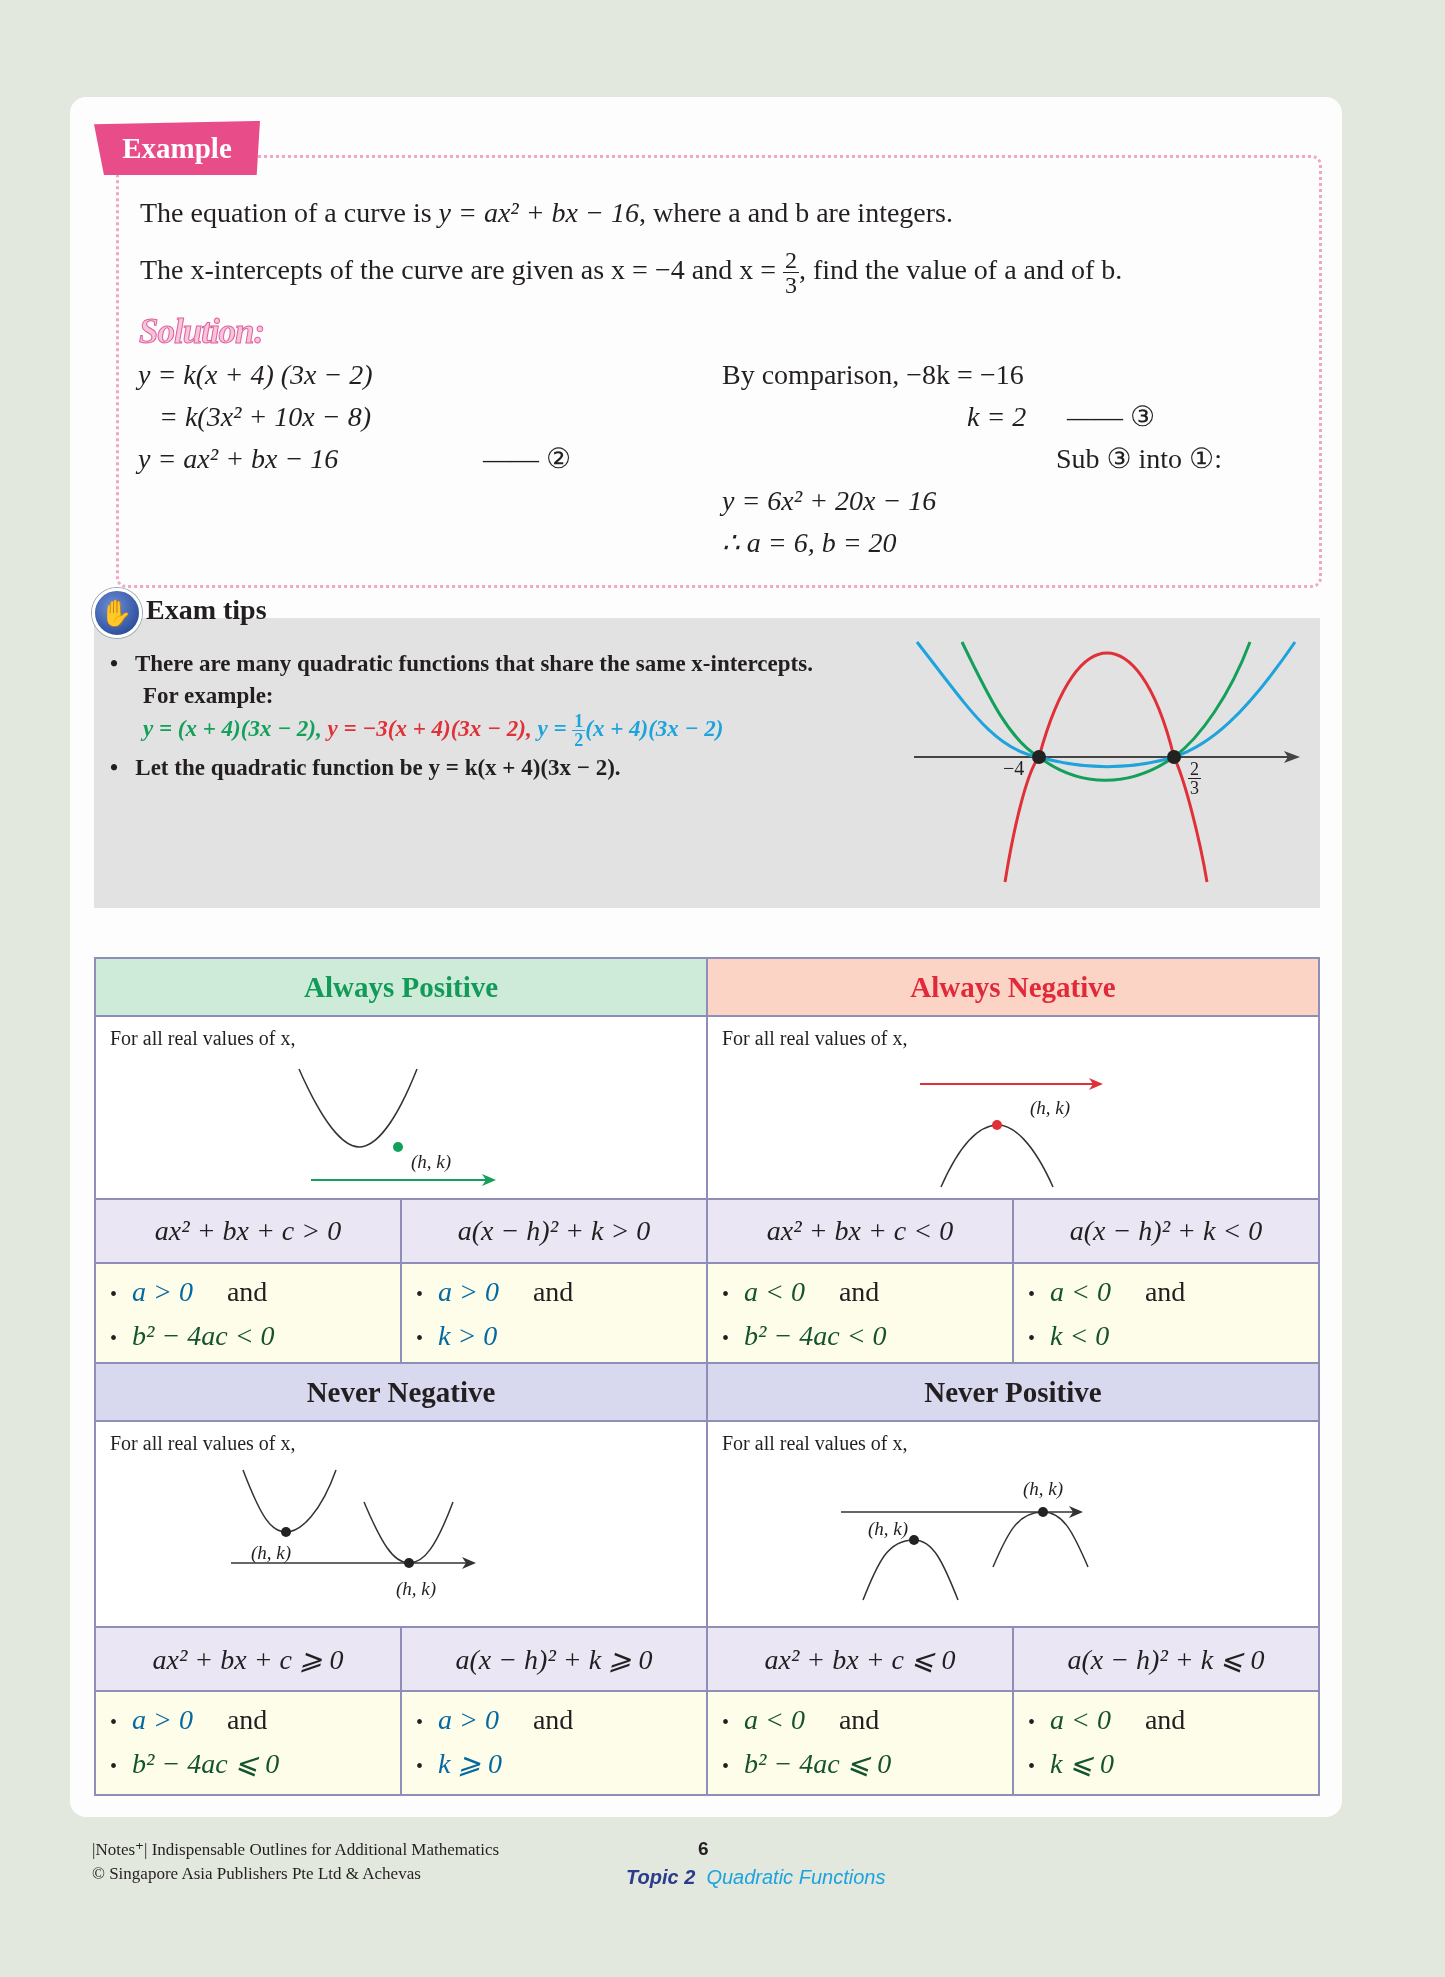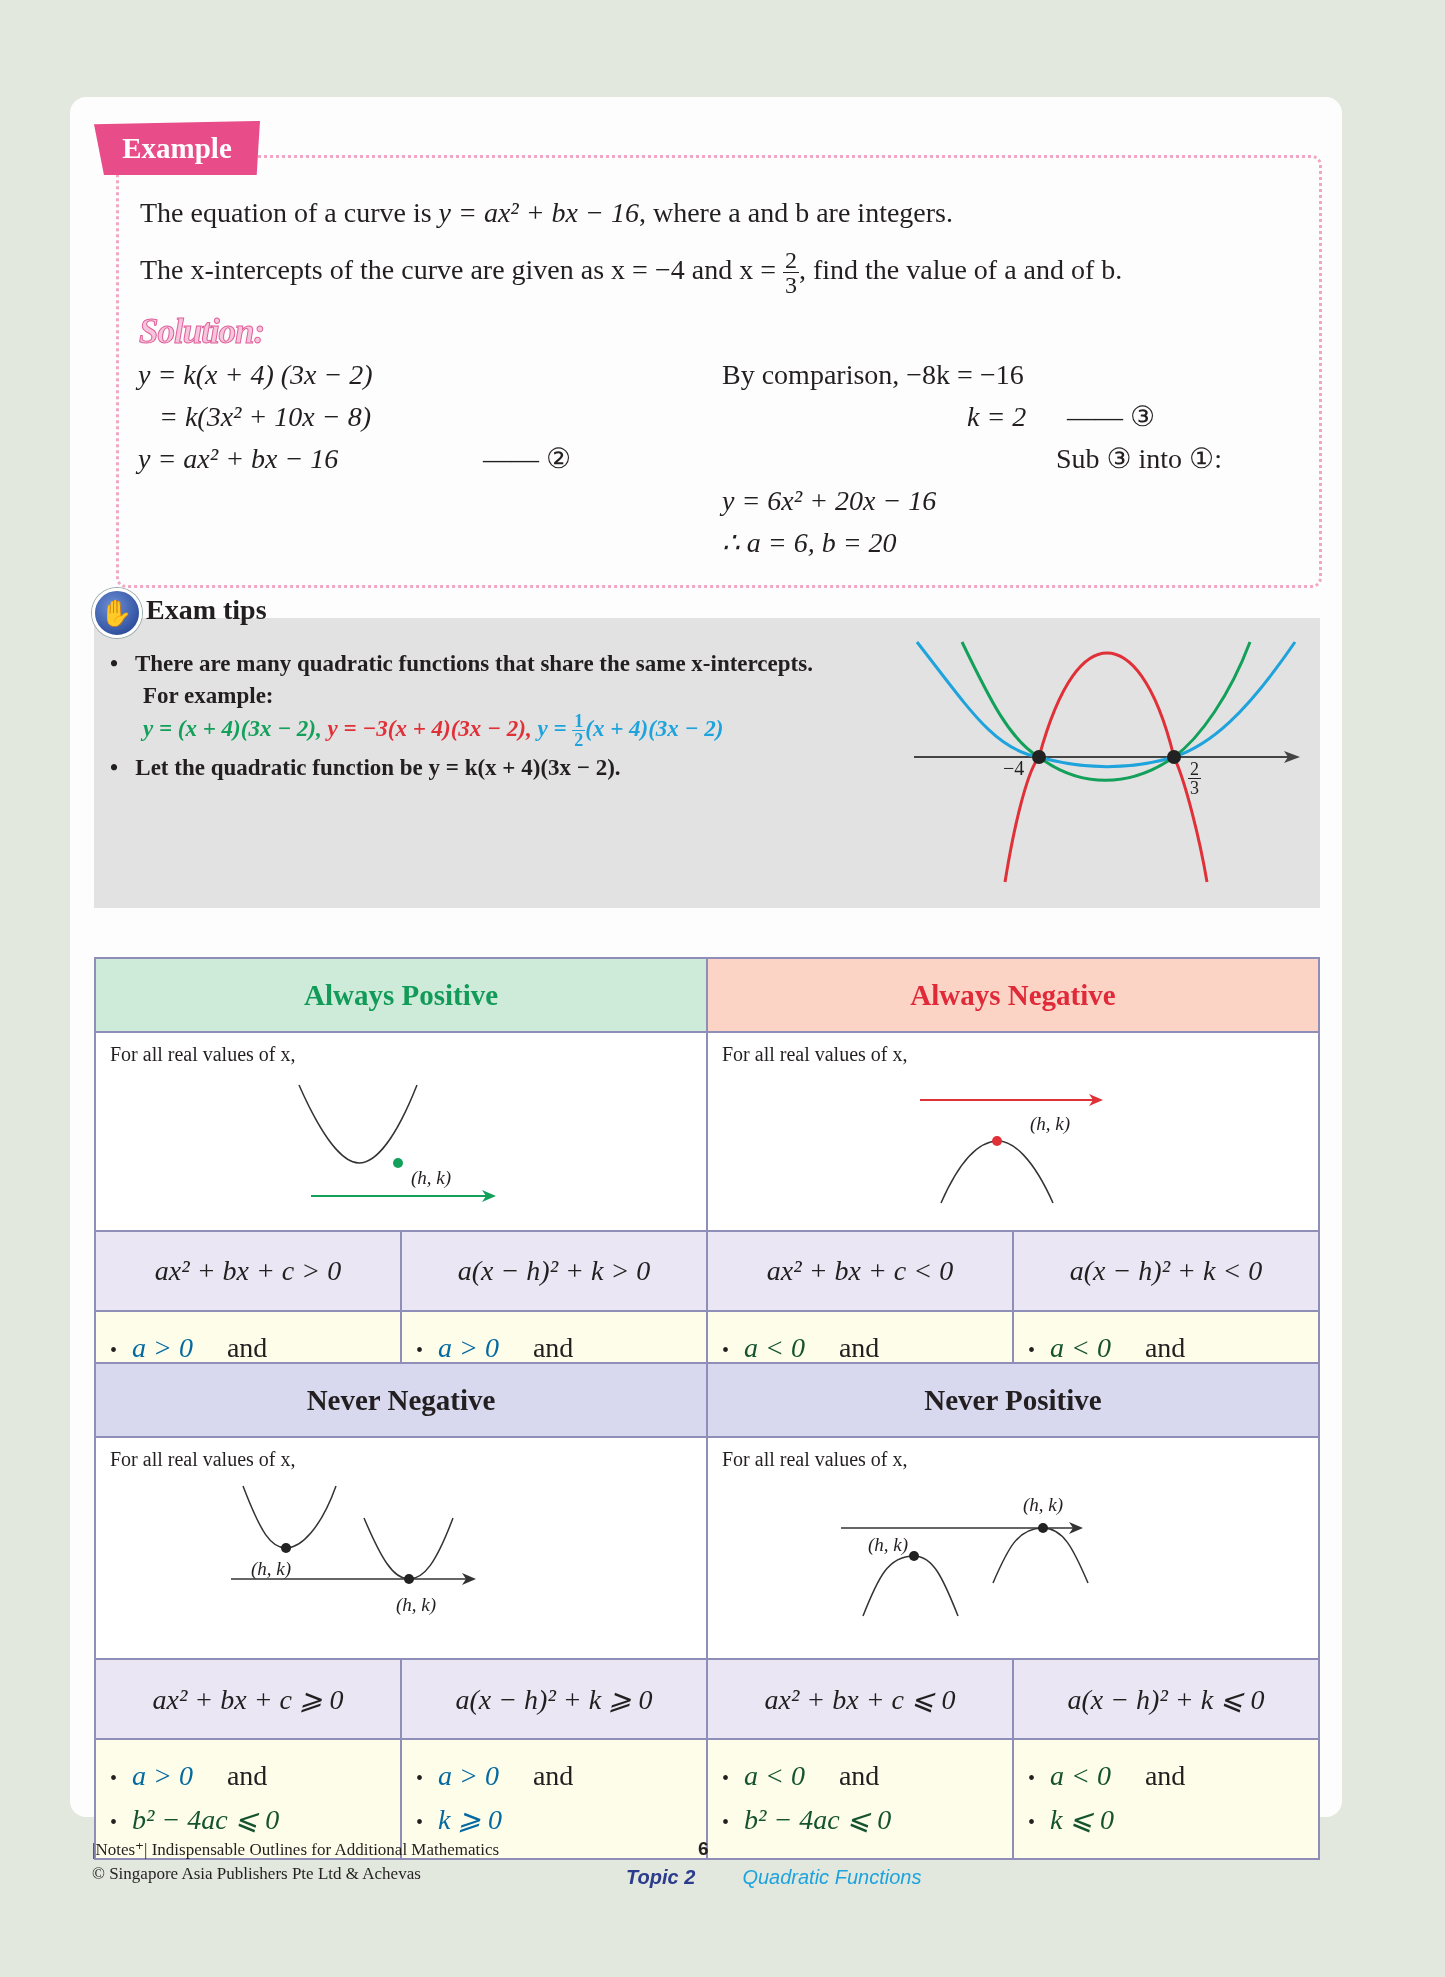--- a/index.html
+++ b/index.html
@@ -17,36 +17,36 @@
   .frac .num{border-bottom:1.5px solid #231f20;padding:0 2px;}
   
   .tips-bg{position:absolute;left:94px;top:618px;width:1226px;height:290px;background:#e2e2e2;}
   .tips-icon{position:absolute;left:92px;top:588px;width:44px;height:44px;border-radius:50%;background:radial-gradient(circle at 40% 35%,#6c8fd6,#1b3a8a);border:3px solid #fff;box-shadow:0 0 0 1px #9aa;color:#fff;font-size:26px;display:flex;align-items:center;justify-content:center;}
   .tips-title{position:absolute;left:146px;top:594px;font-size:28px;font-weight:bold;}
   .tip{font-size:23px;line-height:32px;white-space:nowrap;font-weight:bold;}
   .green{color:#12a05a;} .red{color:#e03038;} .blue{color:#1ea3dc;}
   .cg{color:#0369a1;} .cr{color:#14532d;}
   
   table.q{position:absolute;left:94px;border-collapse:collapse;width:1226px;table-layout:fixed;}
-  table.q td{border:2.5px solid #8f8eb8;padding:11px;}
+  table.q td{border:2.5px solid #8f8eb8;padding:3px;}
   .hd{height:50px;text-align:center;font-size:29px;font-weight:bold;}
   .hd-pos{background:#cdebd8;color:#129a58;}
   .hd-neg{background:#fcd4c6;color:#e02a3a;}
   .hd-nn{background:#d8d8ee;color:#231f20;}
   .graph-cell{height:175px;position:relative;background:#fff;vertical-align:top;}
   .graph-cell .lbl{position:absolute;left:14px;top:10px;font-size:20px;}
   .graph-cell svg{position:absolute;left:0;top:0;}
   .eq{height:56px;background:#ebe6f3;text-align:center;font-size:28px;font-style:italic;}
   .cond{height:96px;background:#fefdea;font-size:28px;line-height:42px;padding-left:14px !important;vertical-align:middle;}
   .cond .b{display:inline-block;width:22px;font-size:20px;}
   .cond .and{display:inline-block;margin-left:34px;}
   .footer-l{position:absolute;left:92px;top:1838px;font-size:17px;line-height:24px;color:#231f20;}
   .pg{position:absolute;left:698px;top:1838px;font-family:"Liberation Sans",sans-serif;font-weight:bold;font-size:19px;}
   .topic{position:absolute;left:626px;top:1866px;font-family:"Liberation Sans",sans-serif;font-style:italic;font-size:20px;}
-  .topic .t1{color:#2c3c8c;font-weight:bold;font-style:italic;} .topic .t2{color:#1ea3dc;margin-left:36px;}
+  .topic .t1{color:#2c3c8c;font-weight:bold;font-style:italic;} .topic .t2{color:#1ea3dc;}
 </style>
 </head>
 <body>
 
 <div class="page"></div>
 
 <div class="ex-box"></div>
 <div class="ex-tag">Example</div>
 
 <div class="abs txt" style="left:140px;top:196px;">

